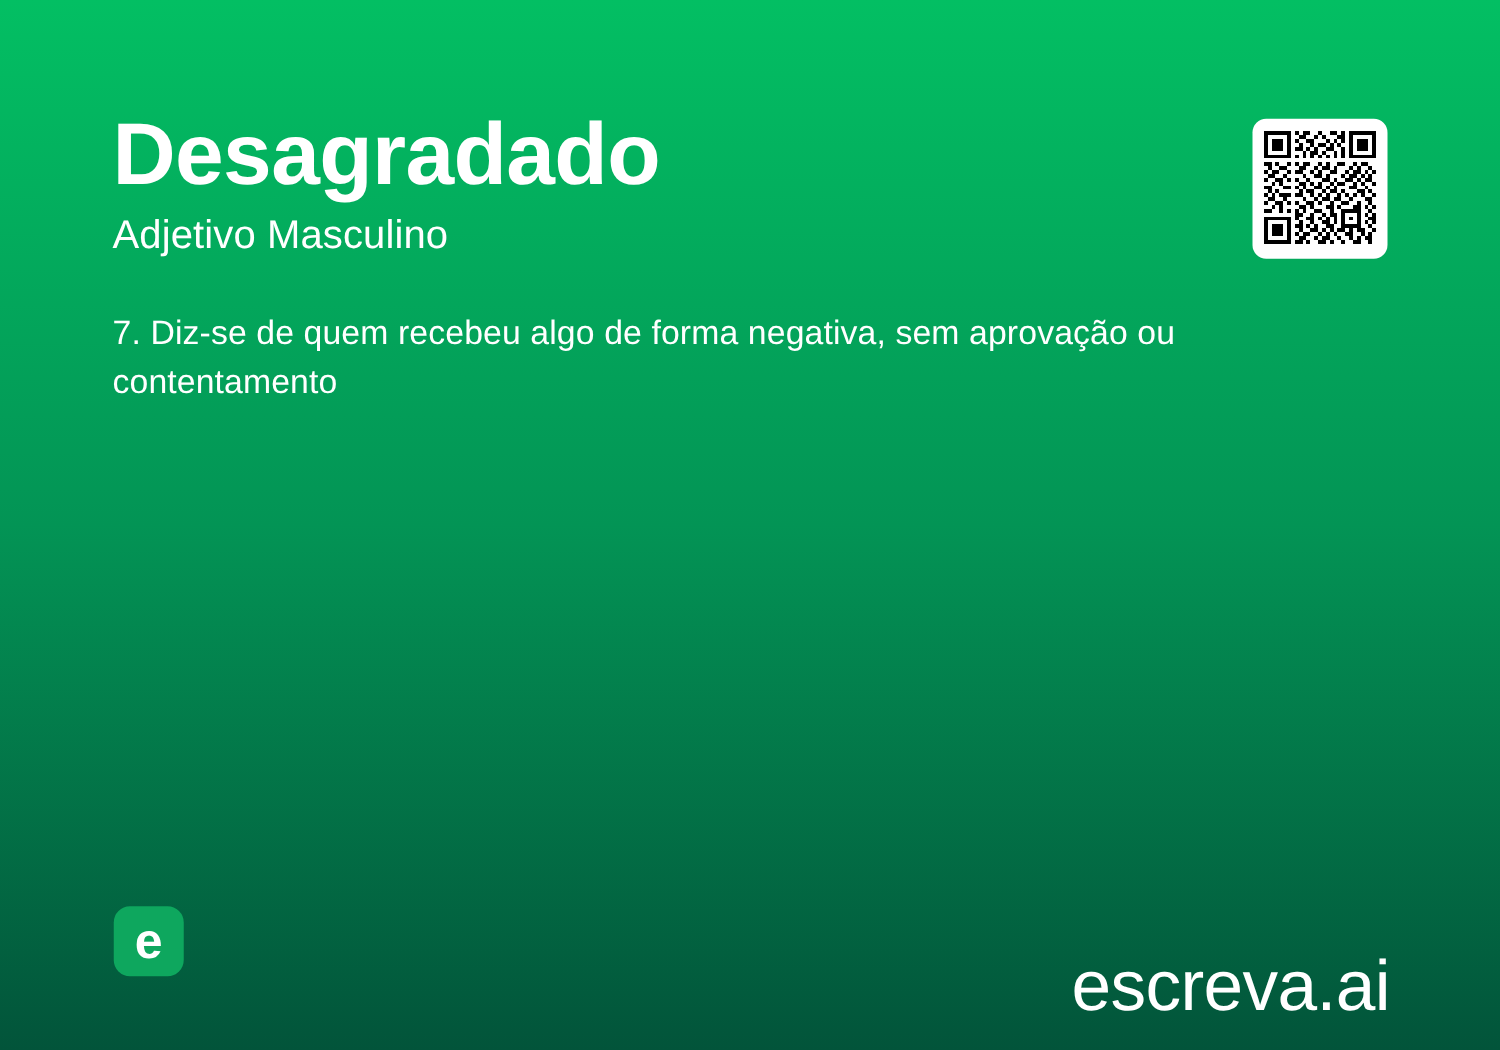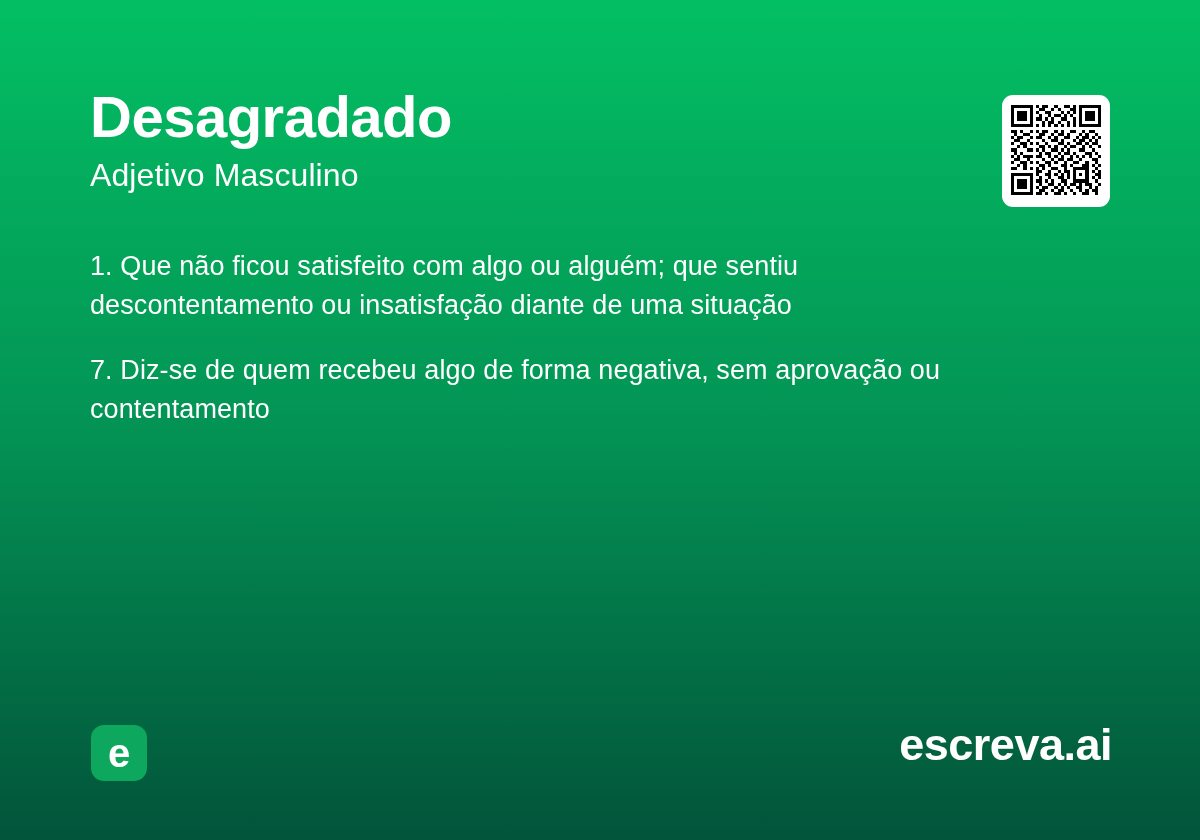--- a/index.html
+++ b/index.html
@@ -25,21 +25,21 @@
 
   
   #header {
     position: absolute;
     left: 90px;
     top: 88px;
     width: 880px;
   }
   #word-title {
     margin: 0;
-    font-size: 58px;
+    font-size: 70px;
     font-weight: 800;
     line-height: 1.0;
     letter-spacing: -0.5px;
     color: #ffffff;
   }
   #word-class {
     margin: 12px 0 0 0;
     font-size: 32px;
     font-weight: 400;
     line-height: 1.1;
@@ -101,23 +101,23 @@
     height: 100%;
     line-height: 56px;
     text-align: center;
     font-size: 40px;
     font-weight: 700;
     color: #ffffff;
   }
   #brand-wordmark {
     position: absolute;
     right: 88px;
-    top: 720px;
-    font-size: 45px;
-    font-weight: 700;
+    top: 758px;
+    font-size: 57px;
+    font-weight: 400;
     letter-spacing: -0.5px;
     color: #ffffff;
     line-height: 1.1;
   }
 </style>
 </head>
 <body>
 
 <div id="card">
 
@@ -369,21 +369,20 @@
         <rect x="14" y="28" width="2" height="1"></rect>
           <rect x="17" y="28" width="1" height="1"></rect>
         <rect x="20" y="28" width="1" height="1"></rect>
           <rect x="23" y="28" width="2" height="1"></rect>
         <rect x="27" y="28" width="1" height="1"></rect>
       </g>
     </svg>
   </div>
 
   <ul id="definitions">
-    <li class="definition">1. Que não ficou satisfeito com algo ou alguém; que sentiu descontentamento ou insatisfação diante de uma situação</li>
     <li class="definition">7. Diz-se de quem recebeu algo de forma negativa, sem aprovação ou contentamento</li>
   </ul>
 
   <div id="brand-logo">
     <span id="brand-logo-letter">e</span>
   </div>
 
   <div id="brand-wordmark">escreva.ai</div>
 
 </div>

